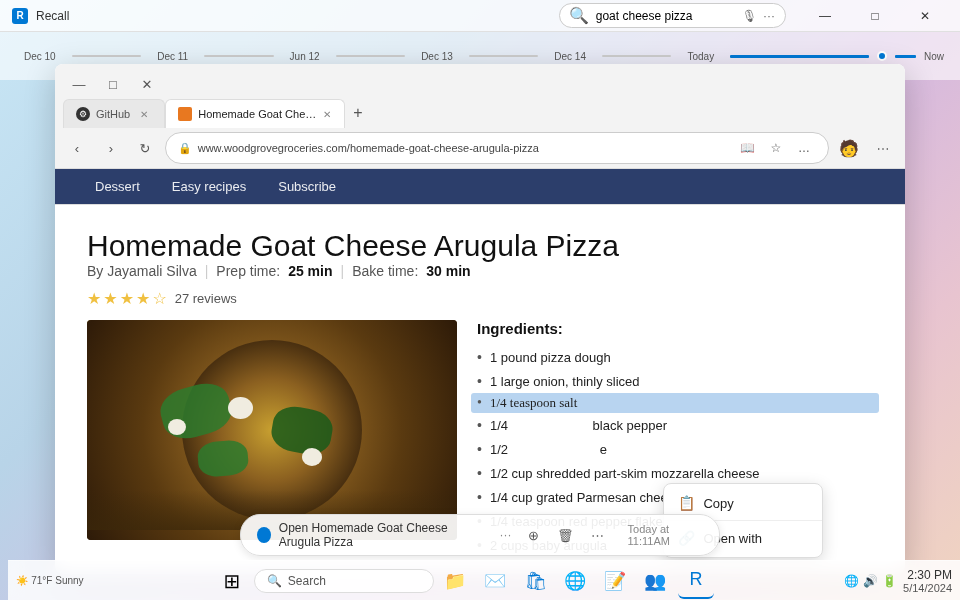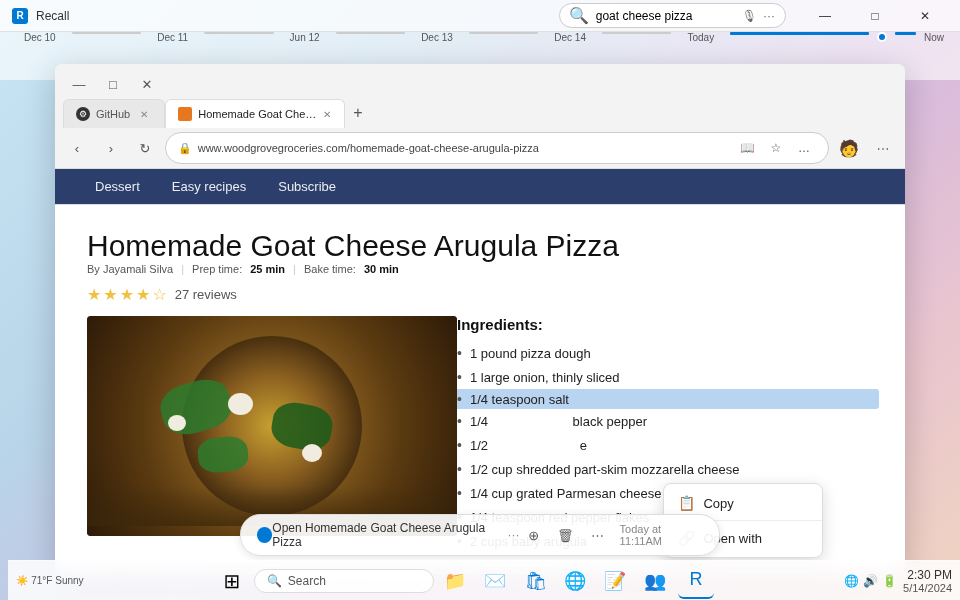--- a/index.html
+++ b/index.html
@@ -52,21 +52,21 @@
       border: none; background: transparent; cursor: pointer;
       display: flex; align-items: center; justify-content: center;
       font-size: 12px; color: #333;
     }
 
     
     .timeline-bar {
       height: 48px;
       background: rgba(255,255,255,0.6);
       display: flex;
-      align-items: flex-start;
+      align-items: center;
       padding: 0 16px;
       gap: 8px;
       font-size: 11px;
       color: #555;
     }
     .tl-date {
       font-size: 10px; color: #555; padding: 0 8px;
     }
     .tl-line {
       flex: 1; height: 2px; background: #ccc; border-radius: 1px;
@@ -201,36 +201,36 @@
       overflow-y: auto;
       height: calc(100% - 136px);
       position: relative;
     }
     .page-title {
       font-size: 30px;
       font-weight: 400;
       color: #111;
     }
     .page-meta {
-      font-size: 11px; color: #555;
+      font-size: 14px; color: #555;
       display: flex; align-items: center; gap: 8px;
       margin-bottom: 10px;
     }
     .meta-sep { color: #ccc; }
     .page-meta strong { color: #111; }
     .stars {
       display: flex; align-items: center; gap: 2px;
     }
     .star { color: #f0c040; font-size: 16px; }
     .star-half { color: #f0c040; font-size: 16px; }
     .review-count { font-size: 13px; color: #555; }
 
     
     .content-columns {
-      display: flex; margin-top: 8px;
+      display: flex; gap: 20px; margin-top: 8px;
     }
     .pizza-image {
       width: 370px; height: 220px;
       background: linear-gradient(160deg, #8b6914 0%, #4a3010 40%, #2d1a08 100%);
       border-radius: 4px;
       position: relative;
       overflow: hidden;
       flex-shrink: 0;
     }
     .pizza-image-inner {
@@ -258,20 +258,21 @@
     .ingredient-item::before {
       content: '•'; color: #555; font-size: 14px;
     }
 
     
     .ingredient-highlighted {
       background: #b8d4f0;
       padding: 2px 6px;
       border-radius: 3px;
       margin: 0 -6px;
+      font-family: Liberation Serif, serif;
     }
 
     
     .context-menu {
       position: absolute;
       top: 278px;
       left: 608px;
       background: white;
       border: 1px solid #ddd;
       border-radius: 8px;
@@ -333,21 +334,21 @@
     
     .recall-bar {
       position: absolute;
       bottom: 44px;
       left: 50%;
       transform: translateX(-50%);
       background: rgba(255,255,255,0.92);
       border: 1px solid #ddd;
       border-radius: 20px;
       padding: 6px 16px;
-      display: flex; align-items: center; 
+      display: flex; align-items: center; gap: 8px;
       font-size: 12px; color: #333;
       box-shadow: 0 2px 8px rgba(0,0,0,0.1);
     }
     .recall-favicon {
       width: 16px; height: 16px;
       background: #0078d4; border-radius: 50%;
     }
     .recall-actions { display: flex; gap: 4px; }
     .recall-action-btn {
       width: 28px; height: 28px;

